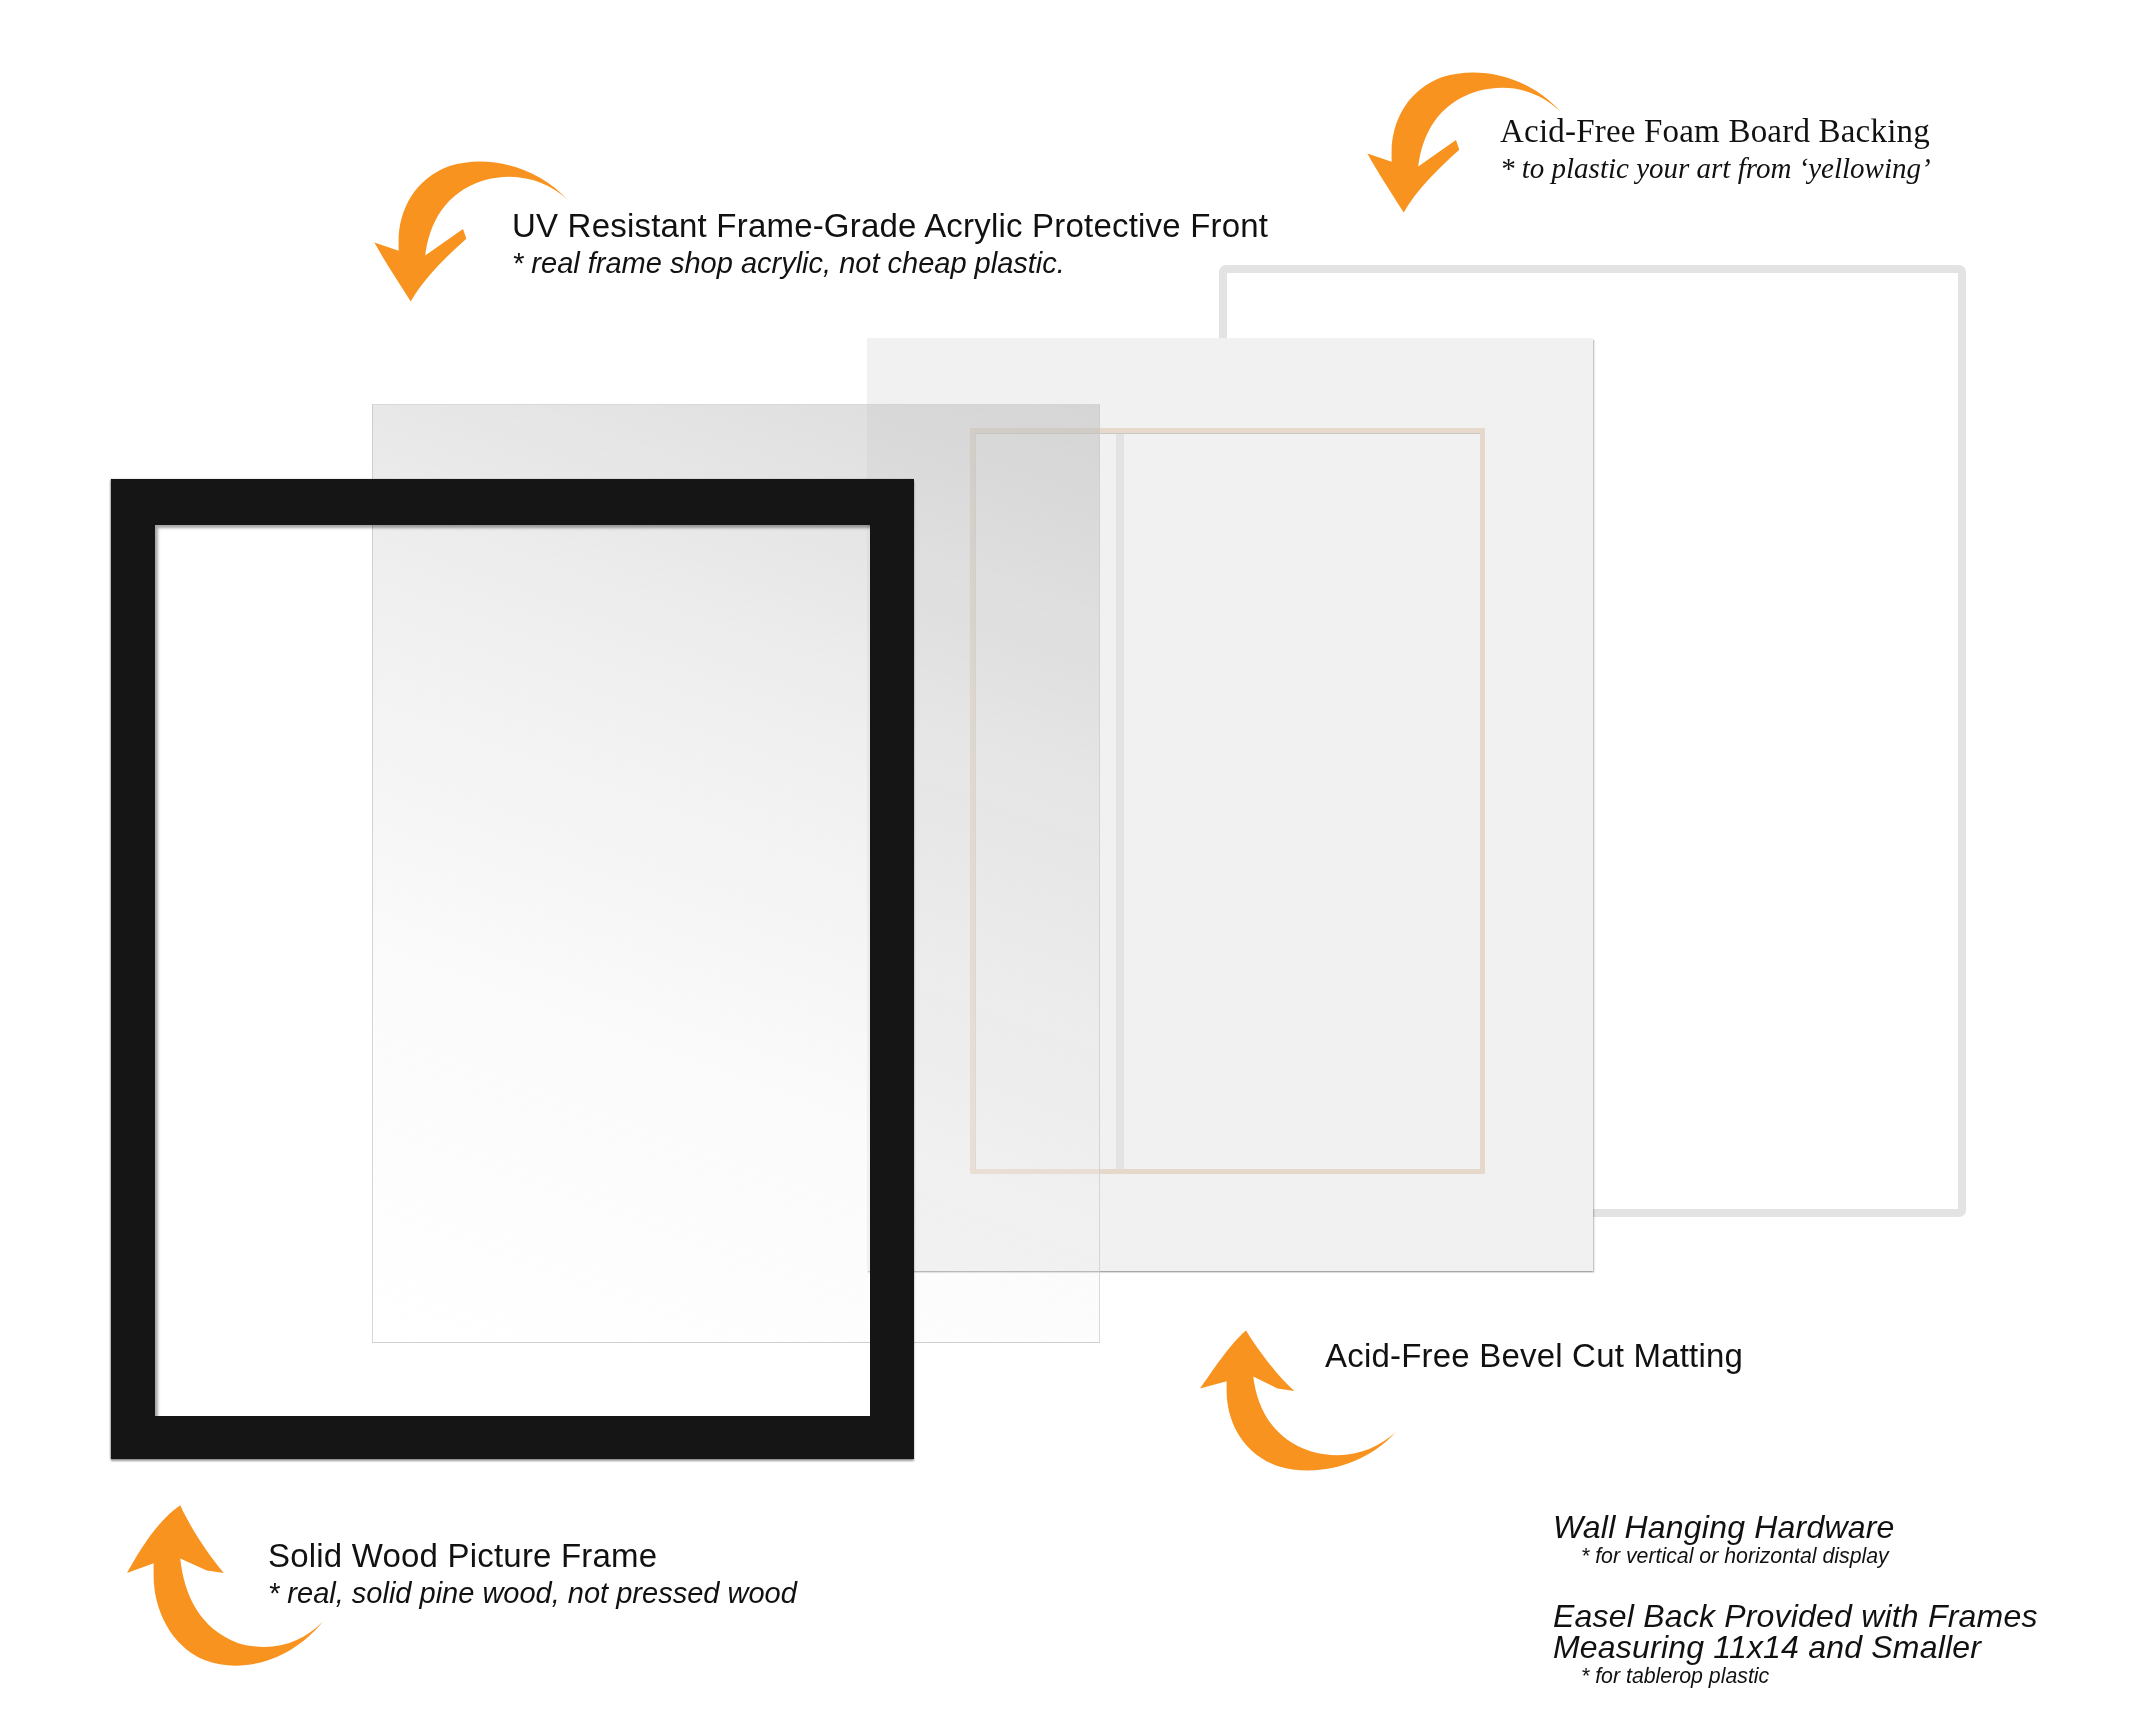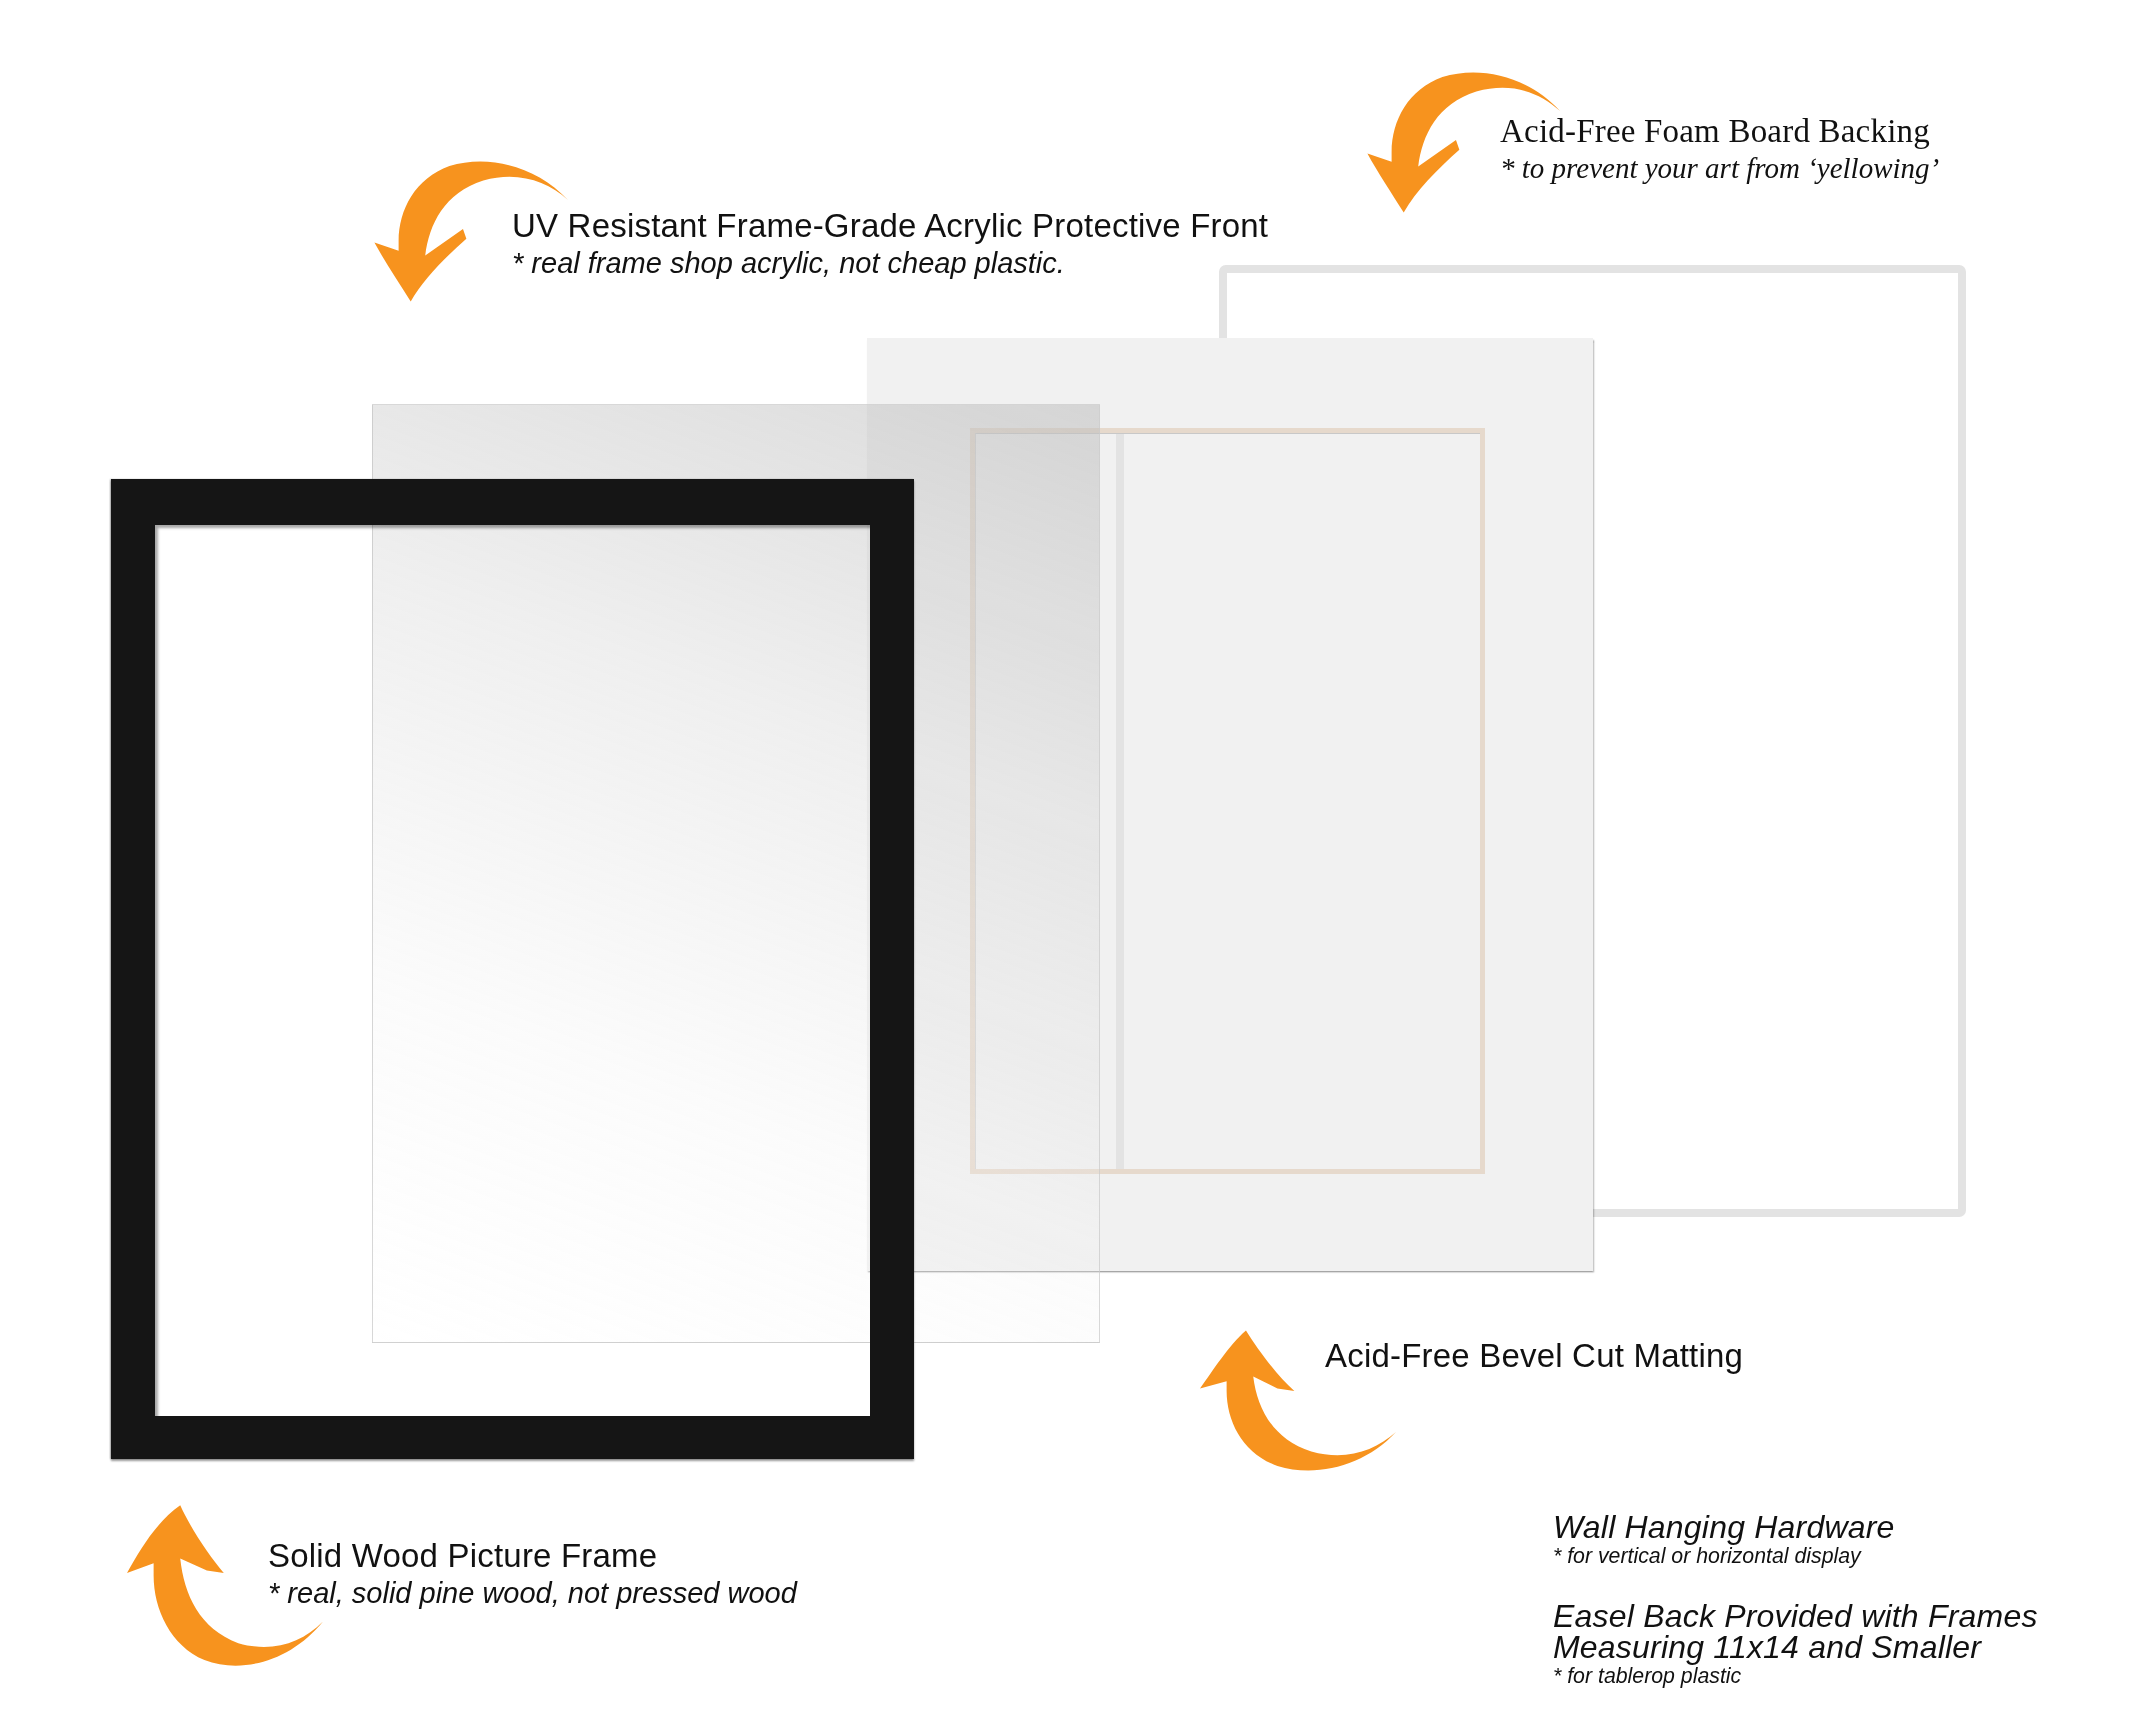--- a/index.html
+++ b/index.html
@@ -39,21 +39,21 @@
 
   
   .arrow { position: absolute; }
   .arrow path { fill: #F7931E; }
 
   
   .label { position: absolute; white-space: nowrap; }
   .label .title { display: block; font-size: 33px; line-height: 38px; font-weight: normal; letter-spacing: 0.2px; }
   .label .sub { display: block; font-size: 29px; line-height: 36px; font-style: italic; }
   .small .title { font-size: 32px; line-height: 31px; font-style: italic; }
-  .small .sub { font-size: 21.3px; line-height: 27px; }
+  .small .sub { font-size: 21.3px; line-height: 27px; margin-left: 28px; }
   .small .gap { display: block; height: 31px; }
 </style>
 </head>
 <body>
 
 <div class="abs foam"></div>
 
 <div class="abs mat">
   <div class="abs foam-peek"></div>
   <div class="abs mat-opening">
@@ -76,21 +76,21 @@
 <svg class="arrow" style="left:1200px; top:1330px; width:196px; height:146px;" viewBox="0 0 405 300">
   <path d="M 405 210 C 340 280, 240 305, 160 280 C 90 255, 55 190, 55 125 L 55 105 L 0 120 C 25 85, 60 30, 95 0 C 120 40, 160 95, 195 125 L 160 120 L 110 95 C 118 160, 150 225, 230 250 C 300 270, 360 250, 405 210 Z"></path>
 </svg>
 
 <svg class="arrow" style="left:127px; top:1505px; width:196px; height:166px;" viewBox="0 0 405 342">
   <path d="M 405 240 C 340 320, 240 350, 160 320 C 90 290, 55 215, 55 145 L 55 120 L 0 140 C 25 95, 60 35, 110 0 C 130 45, 170 105, 200 140 L 165 135 L 110 110 C 118 185, 150 255, 230 285 C 300 305, 360 285, 405 240 Z"></path>
 </svg>
 
 <div class="label" style="left:1500px; top:112px;font-family:Liberation Serif, serif;">
   <span class="title">Acid-Free Foam Board Backing</span>
-  <span class="sub">* to prevent your art from ‘yellowing’</span>
+  <span class="sub">* to plastic your art from ‘yellowing’</span>
 </div>
 
 <div class="label" style="left:512px; top:207px;">
   <span class="title">UV Resistant Frame-Grade Acrylic Protective Front</span>
   <span class="sub">* real frame shop acrylic, not cheap plastic.</span>
 </div>
 
 <div class="label" style="left:1325px; top:1337px;">
   <span class="title">Acid-Free Bevel Cut Matting</span>
 </div>

